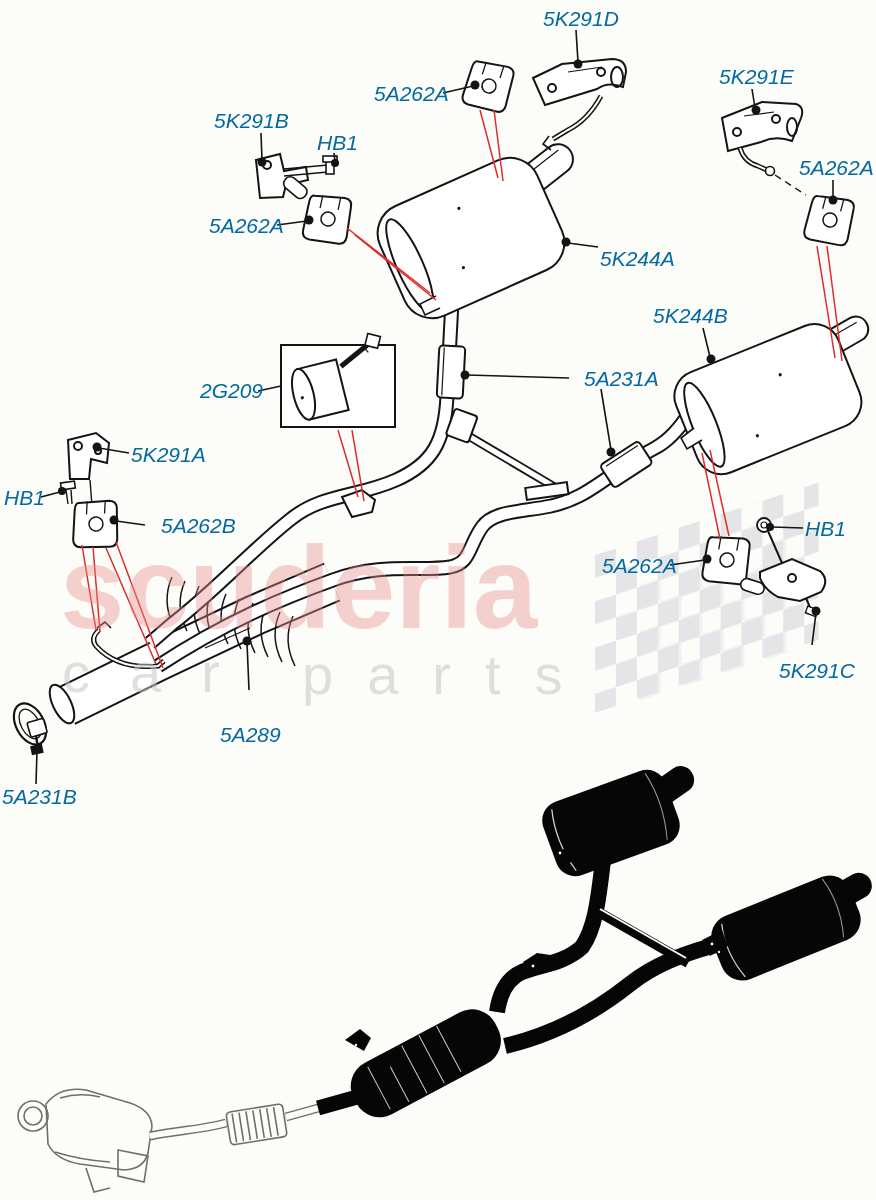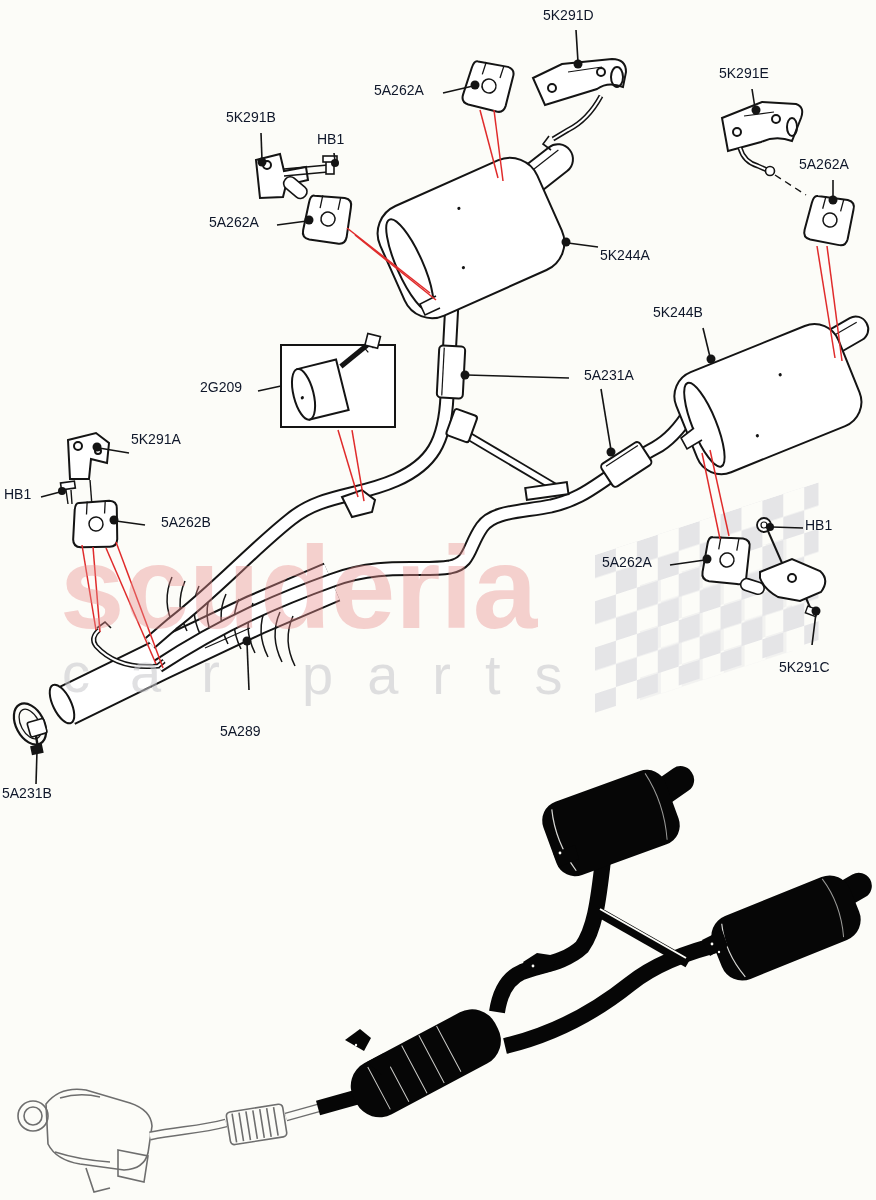--- a/index.html
+++ b/index.html
@@ -1,20 +1,20 @@
 <!DOCTYPE html>
 <html><head>
 <meta charset="utf-8">
 <style>
   html,body{margin:0;padding:0;background:#fcfcf8;}
   .canvas{position:relative;width:876px;height:1200px;background:#fcfcf8;overflow:hidden;
           font-family:"Liberation Sans",sans-serif;}
   .canvas svg{position:absolute;left:0;top:0;}
-  .plabel{position:absolute;color:#0f172a;font-size:14px;line-height:1;white-space:nowrap;
-          font-family:"Liberation Sans",sans-serif;cursor:pointer;}
+  .plabel{position:absolute;color:#0369a1;font-size:21px;line-height:1;white-space:nowrap;
+          font-family:"Liberation Sans",sans-serif;cursor:pointer;font-style:italic;}
   .wm-brand{font-family:"Liberation Sans",sans-serif;font-weight:bold;}
 </style>
 </head>
 <body>
 
 <div class="canvas">
 
 <svg width="876" height="1200" viewBox="0 0 876 1200">
   <defs>
     <pattern id="chk" width="44" height="44" patternUnits="userSpaceOnUse">
@@ -371,28 +371,28 @@
     <text x="60" y="628" class="wm-brand" font-size="116" fill="#E98F8F" opacity="0.40">scuderia</text>
     <text x="62" y="692" font-size="56" fill="#C7C7CC" opacity="0.55" letter-spacing="40">car</text>
     <text x="302" y="694" font-size="56" fill="#C7C7CC" opacity="0.55" letter-spacing="34">parts</text>
   </g>
 </svg>
 
 <div class="plabel" style="left:543px;top:8px">5K291D</div>
 <div class="plabel" style="left:374px;top:83px">5A262A</div>
 <div class="plabel" style="left:719px;top:66px">5K291E</div>
 <div class="plabel" style="left:799px;top:157px">5A262A</div>
-<div class="plabel" style="left:226px;top:110px">5K291B</div>
+<div class="plabel" style="left:214px;top:110px">5K291B</div>
 <div class="plabel" style="left:317px;top:132px">HB1</div>
 <div class="plabel" style="left:209px;top:215px">5A262A</div>
 <div class="plabel" style="left:600px;top:248px">5K244A</div>
 <div class="plabel" style="left:653px;top:305px">5K244B</div>
 <div class="plabel" style="left:200px;top:380px">2G209</div>
 <div class="plabel" style="left:584px;top:368px">5A231A</div>
-<div class="plabel" style="left:131px;top:432px">5K291A</div>
+<div class="plabel" style="left:131px;top:444px">5K291A</div>
 <div class="plabel" style="left:4px;top:487px">HB1</div>
 <div class="plabel" style="left:161px;top:515px">5A262B</div>
 <div class="plabel" style="left:602px;top:555px">5A262A</div>
 <div class="plabel" style="left:805px;top:518px">HB1</div>
 <div class="plabel" style="left:779px;top:660px">5K291C</div>
 <div class="plabel" style="left:220px;top:724px">5A289</div>
 <div class="plabel" style="left:2px;top:786px">5A231B</div>
 
 </div>
 

